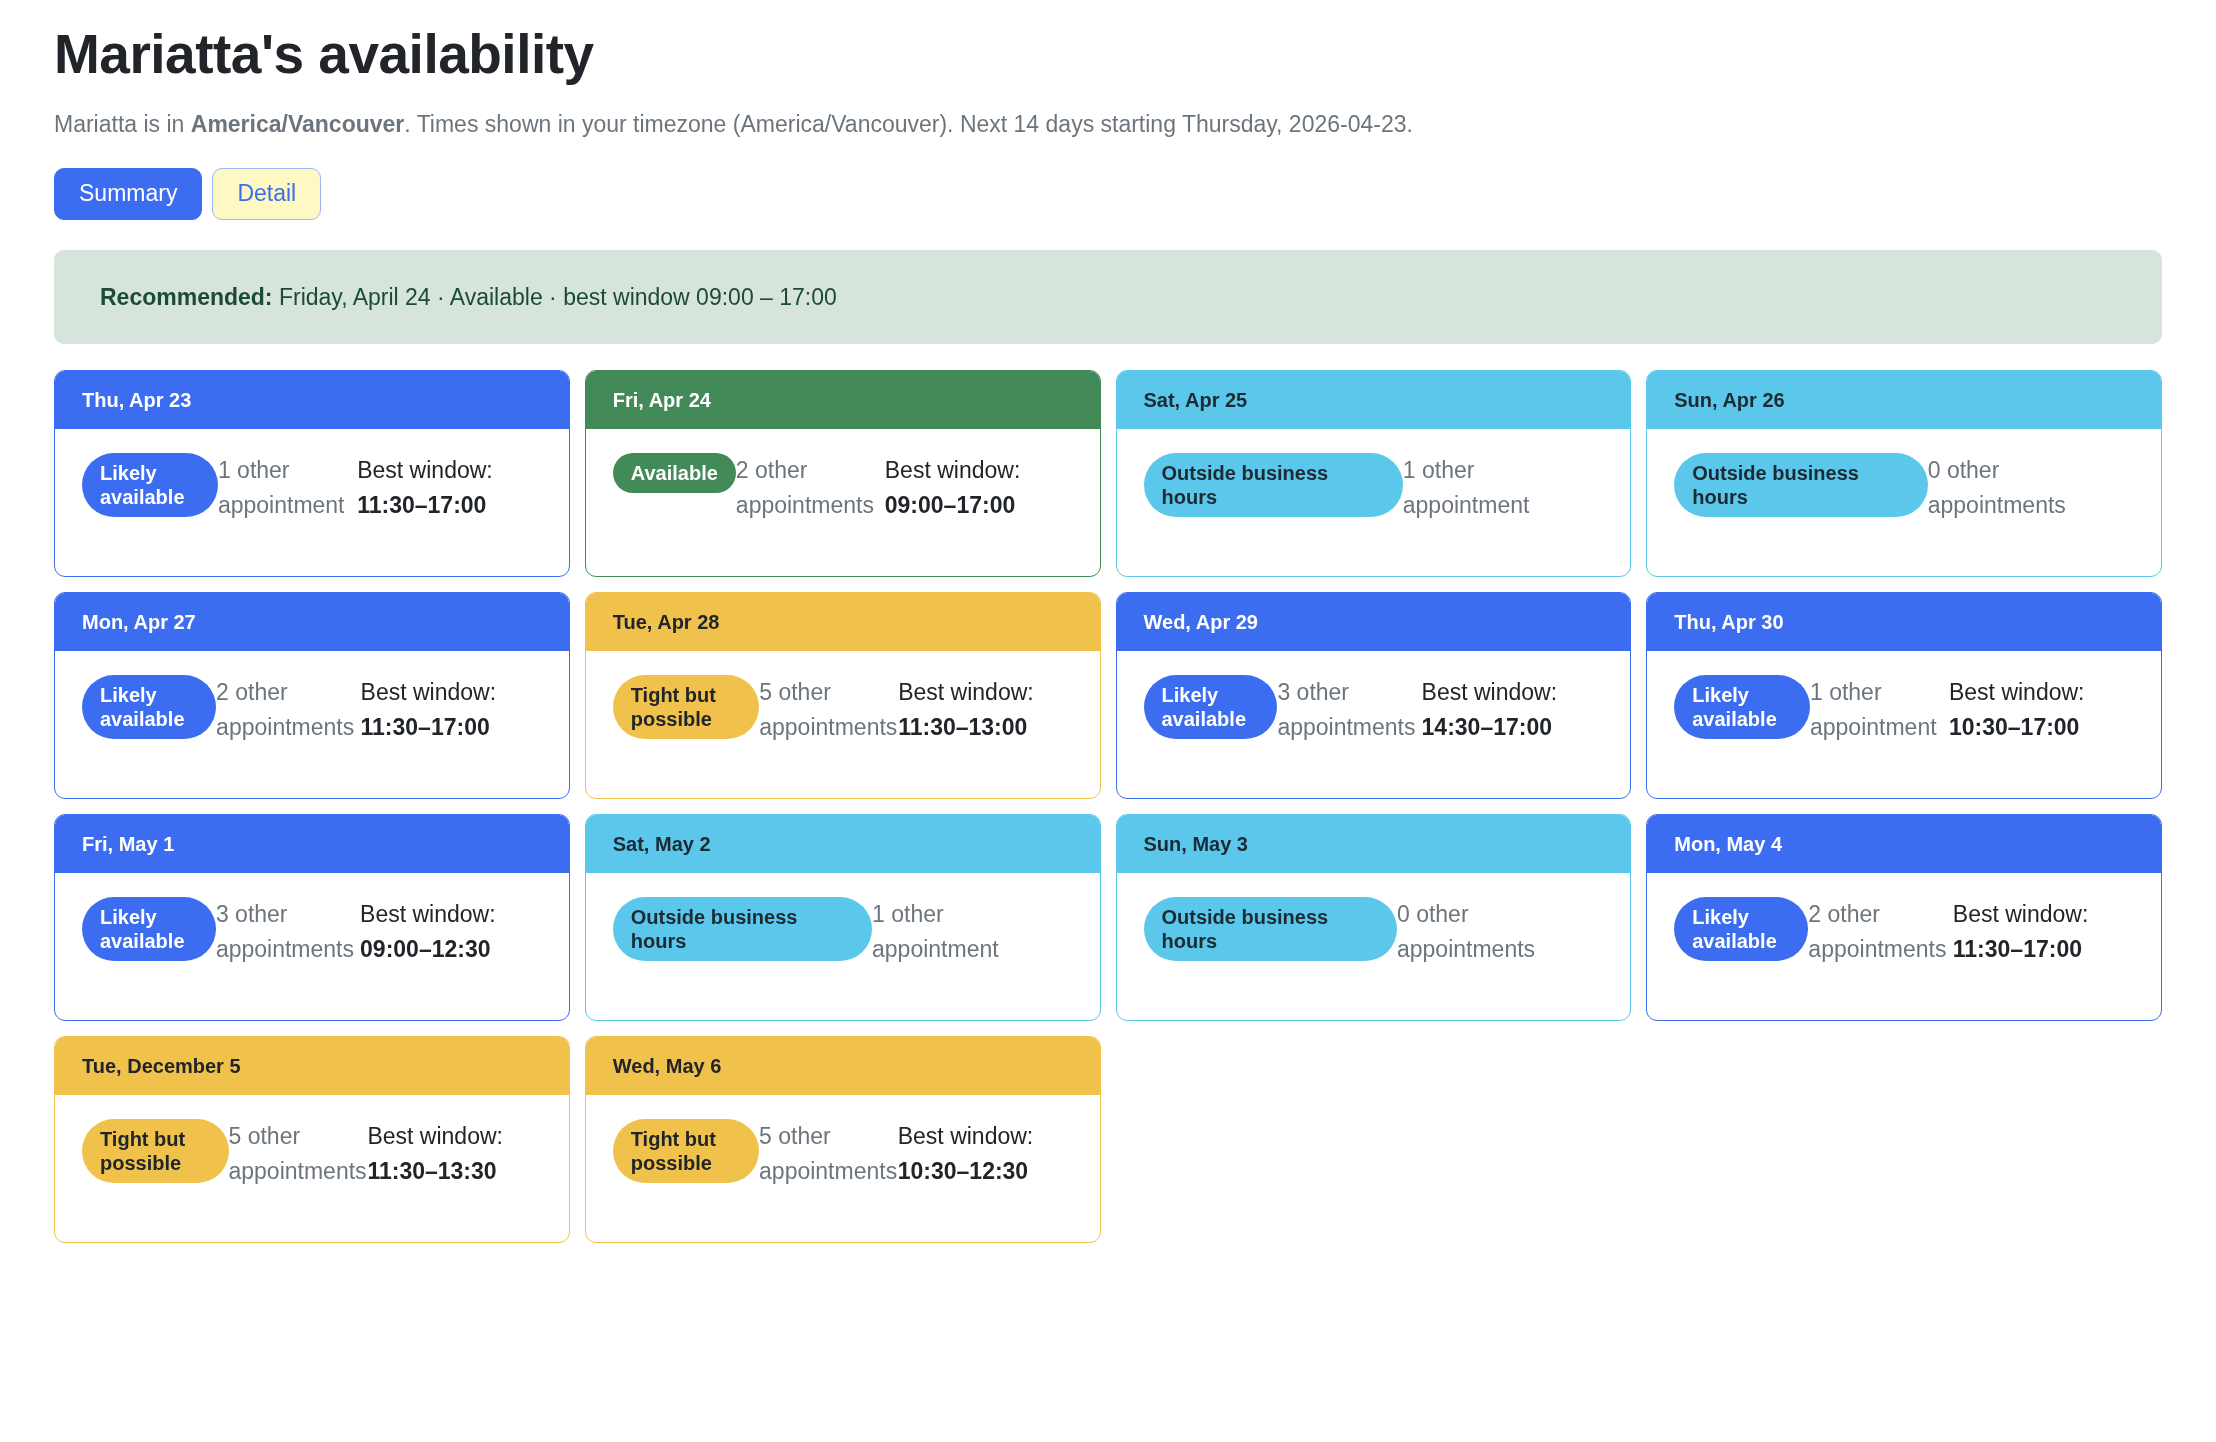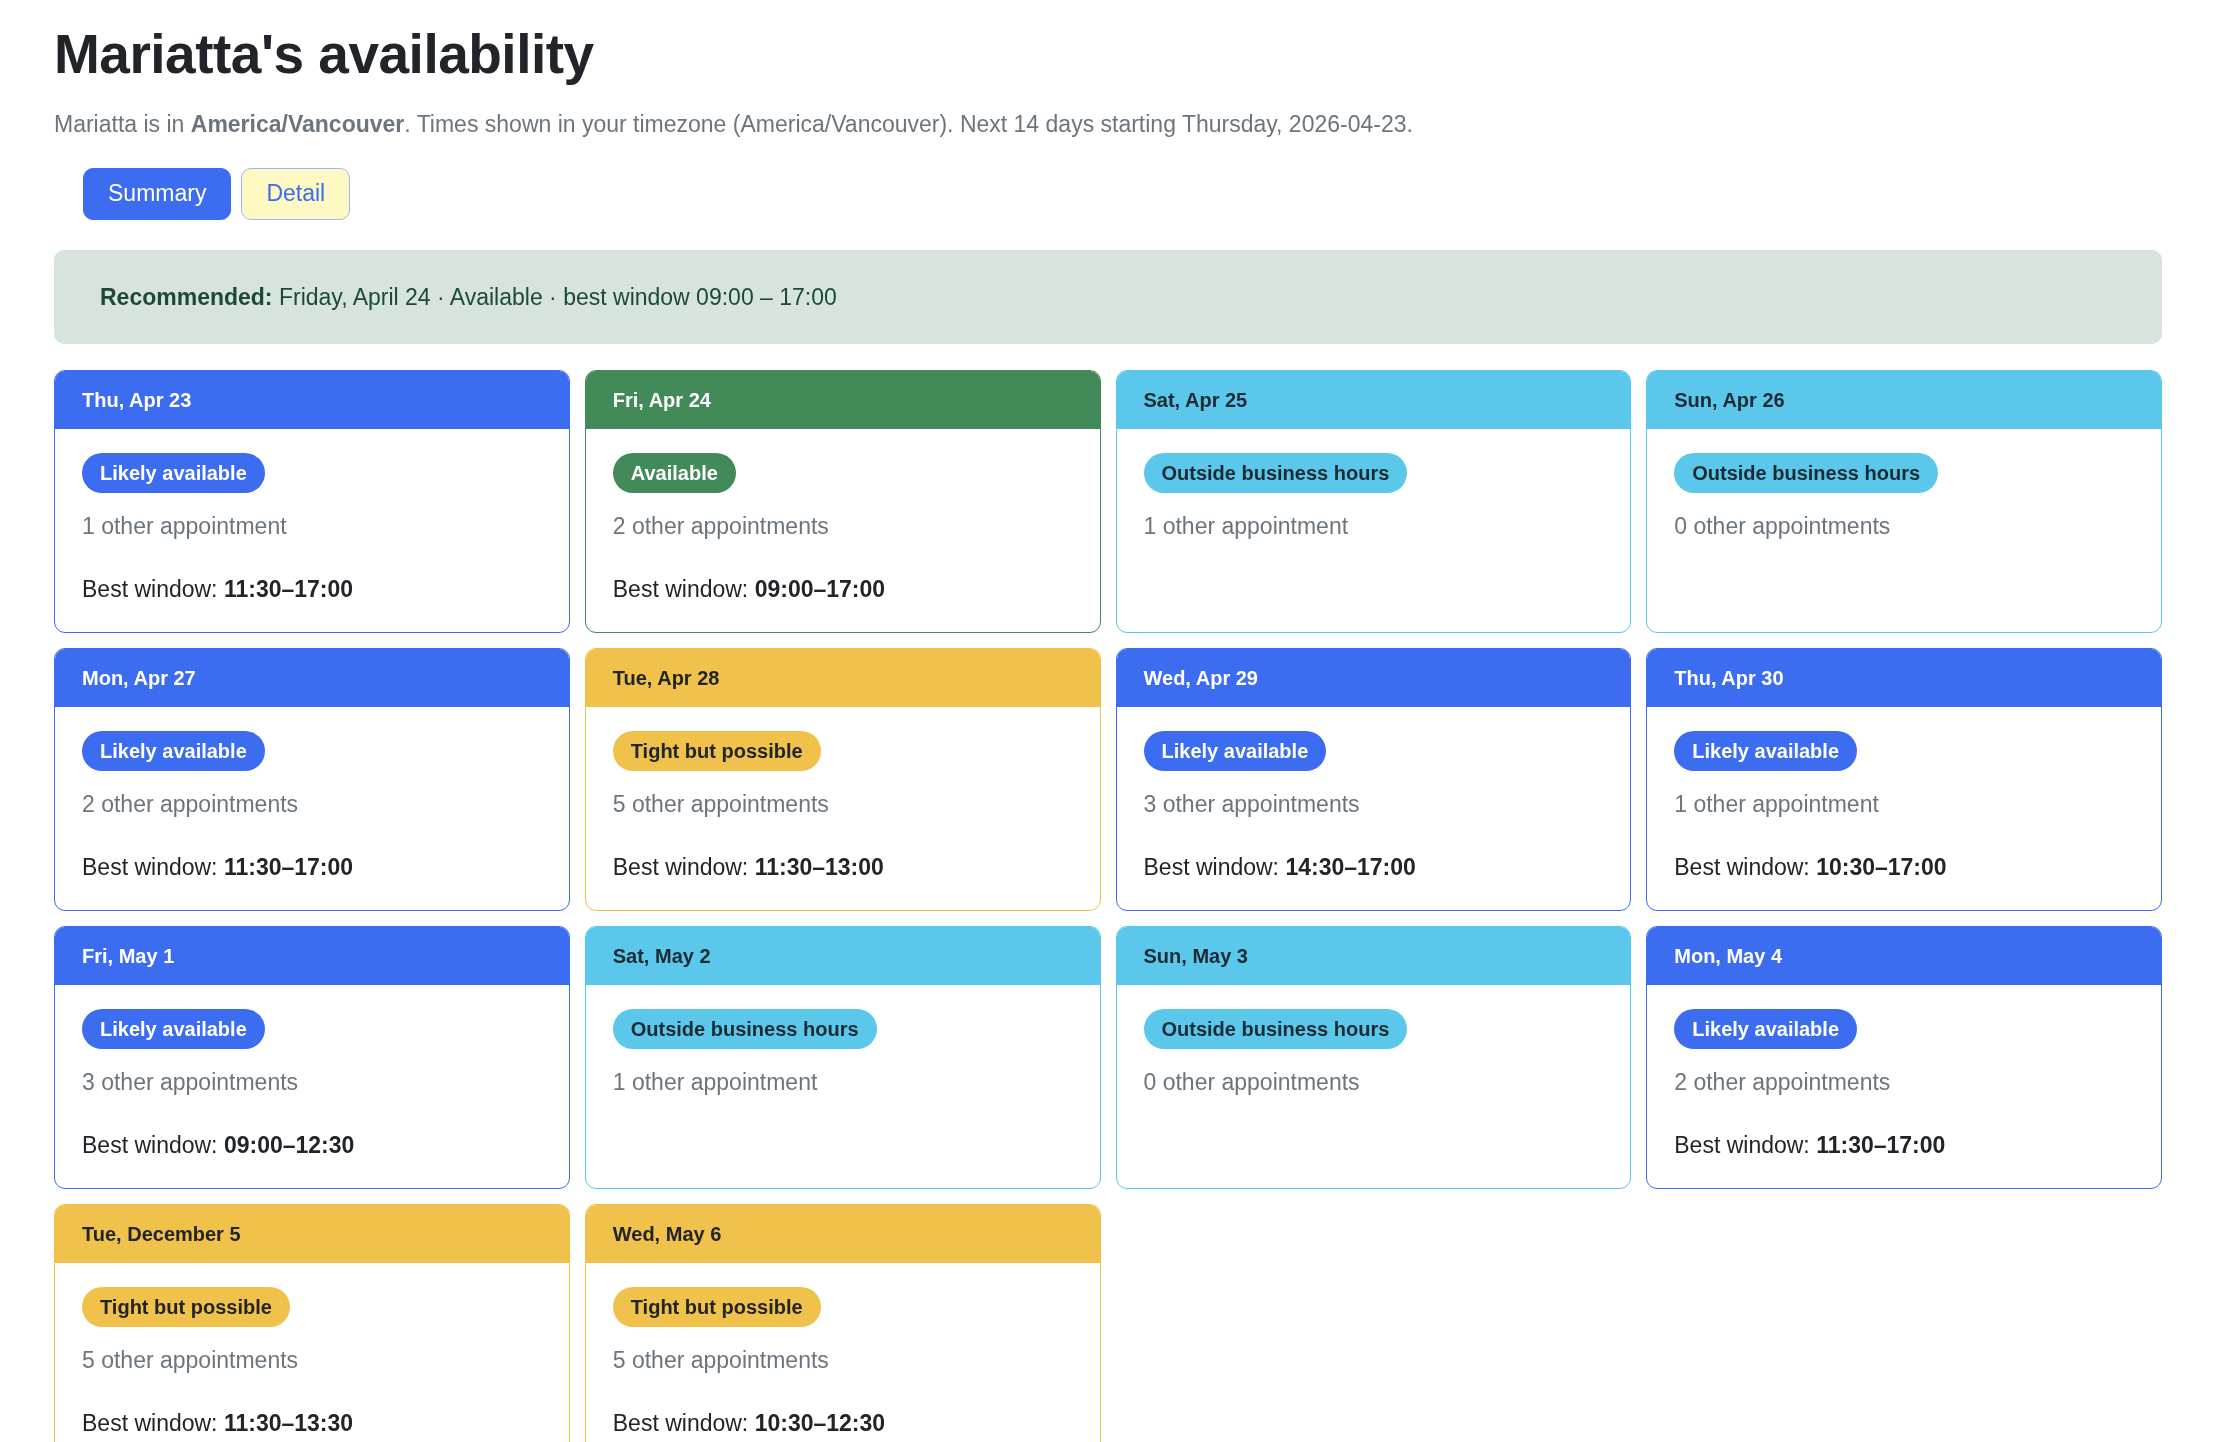--- a/index.html
+++ b/index.html
@@ -42,21 +42,20 @@
     font-size:23px;
     line-height:1.45;
     padding:8px 24px;
     border-radius:10px;
     cursor:pointer;
   }
   .btn-solid{
     background:var(--primary);
     color:#fff;
     border:1.5px solid var(--primary);
-    margin-left:29px;
   }
   .btn-outline{
     background:#fef9c3;
     color:var(--primary);
     border:1.5px solid #9db5f6;
   }
   .banner{
     background:var(--banner_bg);
     color:var(--banner_text);
     border-radius:10px;
@@ -85,23 +84,22 @@
     color:var(--header-text,#fff);
     font-weight:700;
     font-size:20px;
     line-height:1.3;
     padding:16px 27px;
   }
   .day-body{
     padding:24px 27px 26px;
     flex:1;
     display:flex;
-    flex-direction:column;
+    flex-direction:row;
     align-items:flex-start;
-    text-align:right;
   }
   .status-badge{
     display:inline-block;
     background:var(--c);
     color:var(--header-text,#fff);
     font-weight:700;
     font-size:20px;
     line-height:1.2;
     padding:8px 18px;
     border-radius:999px;

